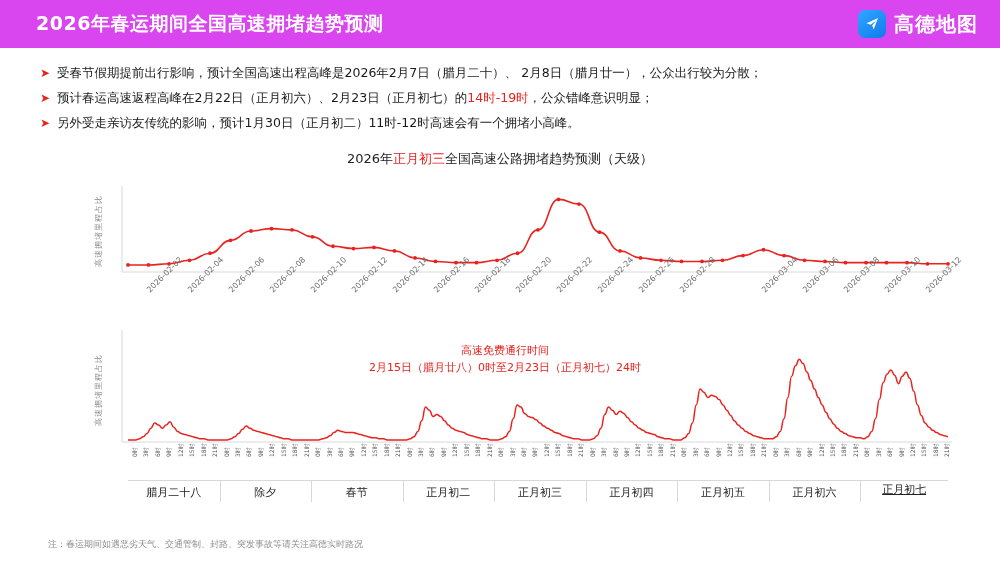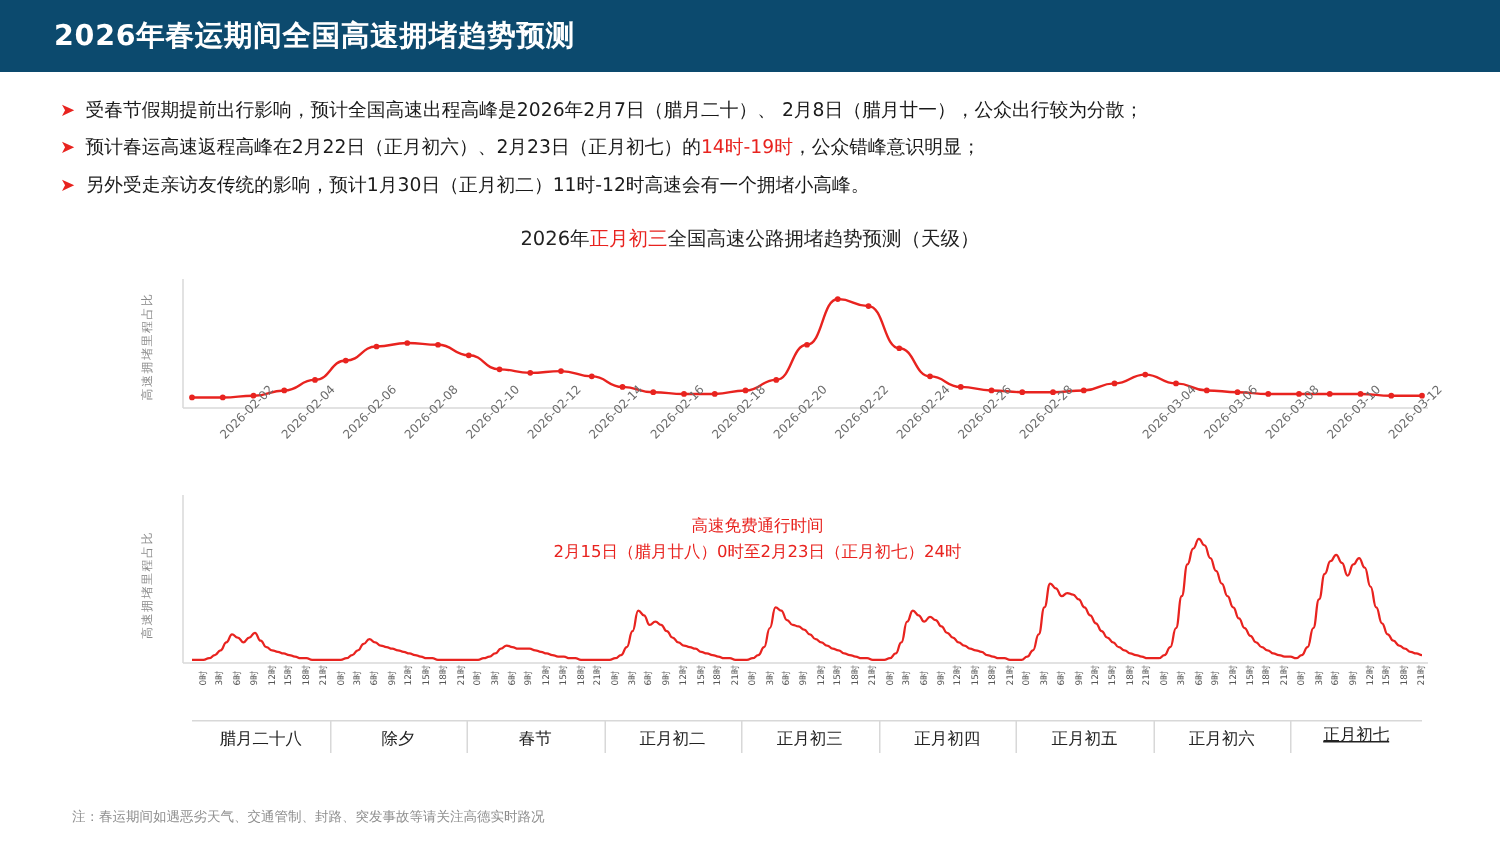--- a/index.html
+++ b/index.html
@@ -7,21 +7,21 @@
   body {
     width:1000px; height:563px;
     background:#ffffff;
     font-family:"DejaVu Sans","Liberation Sans",sans-serif;
     overflow:hidden;
     position:relative;
   }
   
   .header {
     position:absolute; left:0; top:0; width:1000px; height:48px;
-    background:#0c4a6e;
+    background:#d946ef;
     display:flex; align-items:center; justify-content:space-between;
     padding:0 22px 0 36px;
   }
   .header-title {
     color:#ffffff; font-size:19px; font-weight:bold; letter-spacing:0.5px;
   }
   .brand { display:flex; align-items:center; gap:8px; }
   .brand-mark {
     width:28px; height:28px; border-radius:7px;
     background:linear-gradient(145deg,#2fa8ff,#1179ee);
@@ -73,20 +73,28 @@
   .footnote {
     position:absolute; left:48px; top:538px;
     font-size:9px; color:#8f8f8f;
   }
 </style>
 </head>
 <body>
 
 <div class="header">
   <div class="header-title">2026年春运期间全国高速拥堵趋势预测</div>
+  <div class="brand">
+    <div class="brand-mark">
+      <svg width="18" height="18" viewBox="0 0 18 18">
+        <path d="M15 3 L3.5 8.2 L7.6 9.7 L13.2 5.6 L9.2 10.6 L10.7 14.6 Z" fill="#ffffff"></path>
+      </svg>
+    </div>
+    <div class="brand-name">高德地图</div>
+  </div>
 </div>
 
 <div class="bullets">
   <div class="bullet">
     <span class="arrow">➤</span>
     <span>受春节假期提前出行影响，预计全国高速出程高峰是2026年2月7日（腊月二十）、 2月8日（腊月廿一），公众出行较为分散；</span>
   </div>
   <div class="bullet">
     <span class="arrow">➤</span>
     <span><span>预计春运高速返程高峰在2月22日（正月初六）、2月23日（正月初七）的</span><span class="red">14时-19时</span><span>，公众错峰意识明显；</span></span>

